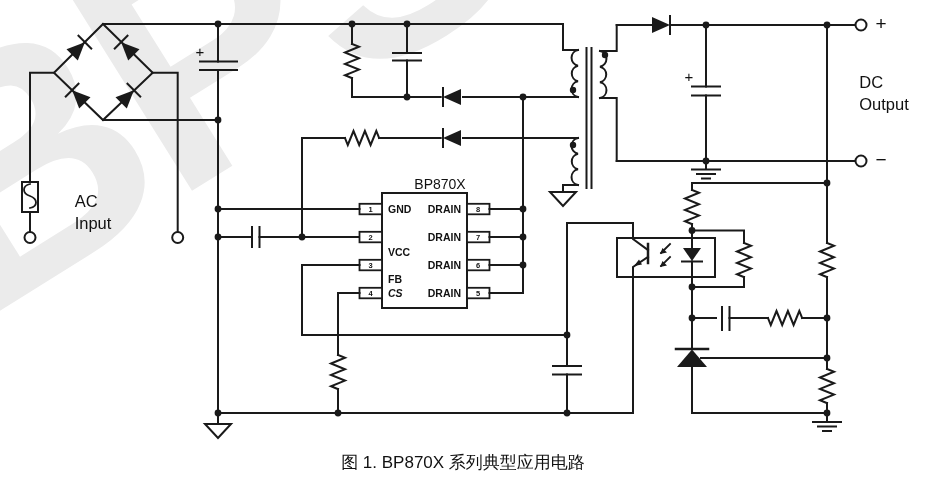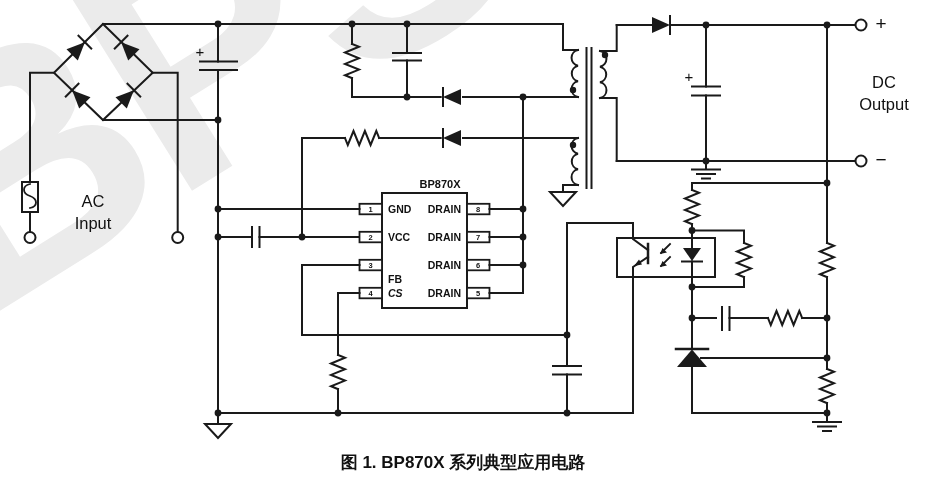--- a/index.html
+++ b/index.html
@@ -35,38 +35,37 @@
   }
   .txt {
     position: absolute;
     z-index: 2;
     color: #111111;
     white-space: nowrap;
   }
   .center { transform: translate(-50%, -50%); }
   .io-label {
     font-size: 16.5px;
-    text-align: center;
     line-height: 22px;
     font-weight: normal;
   }
   .term-sign { font-size: 19px; font-weight: normal; }
   .cap-plus { font-size: 15px; font-weight: normal; }
-  .ic-name { font-size: 11px; font-weight: bold; padding-left: 28px; }
+  .ic-name { font-size: 14px; font-weight: normal; padding-left: 28px; }
   .pin-label { font-size: 10.5px; font-weight: bold; }
   .pin-label-r { transform: translate(-100%, -50%); }
   .pin-label-l { transform: translate(0, -50%); }
   .pin-num { font-size: 7.5px; font-weight: bold; }
   .caption {
     position: absolute;
     left: 0; top: 451px;
     width: 926px;
     text-align: center;
     font-size: 17px;
-    font-weight: bold;
+    font-weight: normal;
     z-index: 2;
     color: #111111;
   }
 </style>
 </head>
 <body>
 
 <div class="canvas">
 
   <div class="watermark">BPS</div>
@@ -315,21 +314,21 @@
 
   <div class="txt term-sign center" style="left:881px; top:24px;">+</div>
   <div class="txt term-sign center" style="left:881px; top:160px;">−</div>
 
   <div class="txt cap-plus center" style="left:200px; top:51px;">+</div>
   <div class="txt cap-plus center" style="left:689px; top:76px;">+</div>
 
   <div class="txt ic-name center" style="left:426px; top:184px;">BP870X</div>
 
   <div class="txt pin-label pin-label-l" style="left:388px; top:209px;">GND</div>
-  <div class="txt pin-label pin-label-l" style="left:388px; top:237px;">VCC</div>
+  <div class="txt pin-label pin-label-l" style="left:388px; top:252px;">VCC</div>
   <div class="txt pin-label pin-label-l" style="left:388px; top:279px;">FB</div>
   <div class="txt pin-label pin-label-l" style="left:388px; top:293px;font-style:italic;">CS</div>
 
   <div class="txt pin-label pin-label-r" style="left:461px; top:209px;">DRAIN</div>
   <div class="txt pin-label pin-label-r" style="left:461px; top:237px;">DRAIN</div>
   <div class="txt pin-label pin-label-r" style="left:461px; top:265px;">DRAIN</div>
   <div class="txt pin-label pin-label-r" style="left:461px; top:293px;">DRAIN</div>
 
   <div class="txt pin-num center" style="left:370.5px; top:209px;">1</div>
   <div class="txt pin-num center" style="left:370.5px; top:237px;">2</div>

